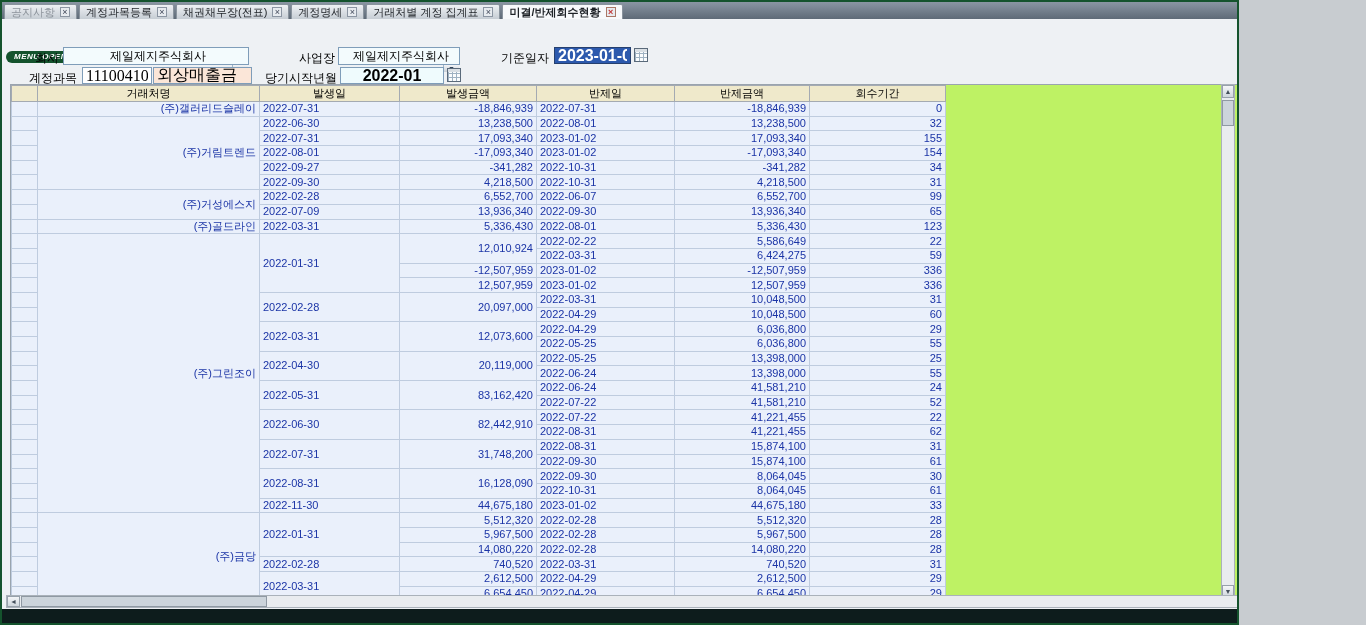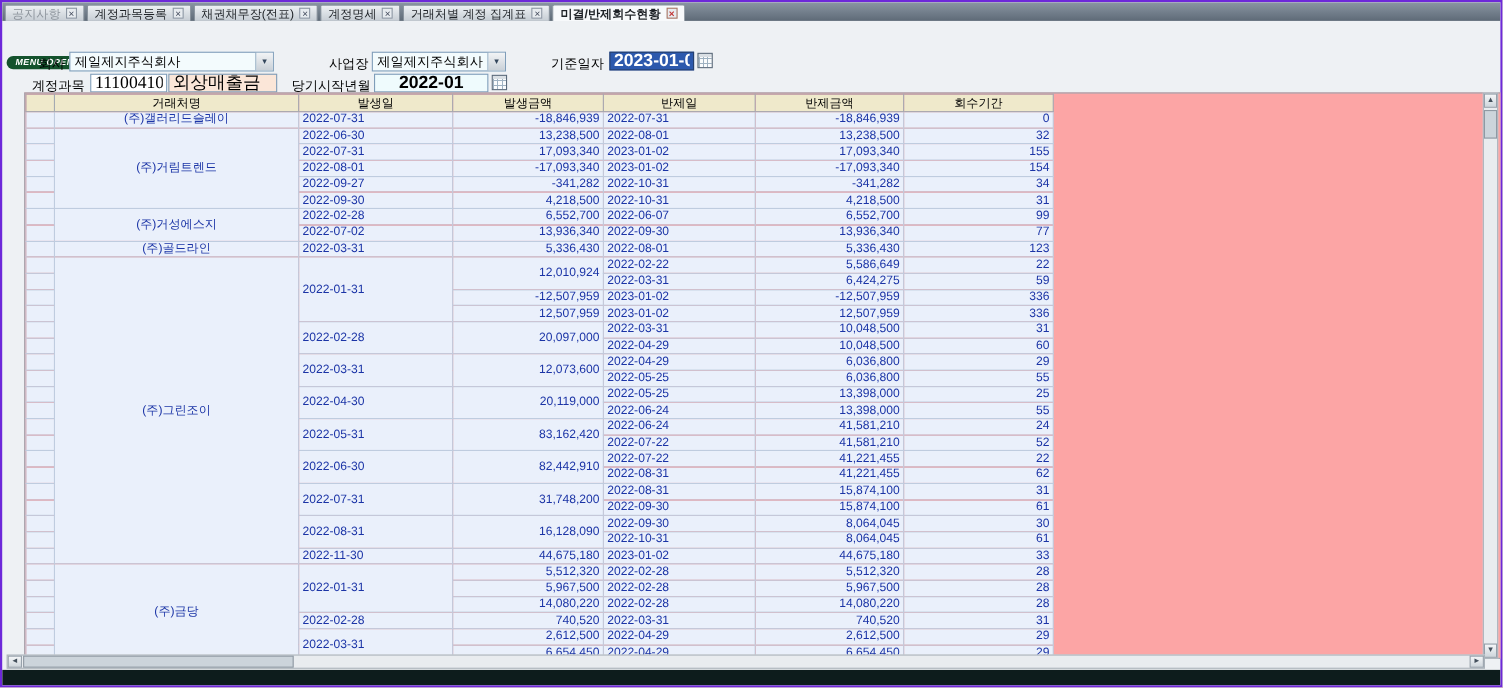--- a/index.html
+++ b/index.html
@@ -1,19 +1,19 @@
 <!DOCTYPE html>
 <html><head>
 <meta charset="utf-8">
 <style>
   * { margin:0; padding:0; box-sizing:border-box; }
   html,body { width:1366px; height:625px; overflow:hidden; background:#c8ccd0;
     font-family:"Liberation Sans","DejaVu Sans",sans-serif; }
-  .window { position:relative; width:1366px; height:625px; background:#eef1f4;
-    border:2px solid #6d28d9; overflow:hidden; }
+  .window { position:relative; width:1239px; height:625px; background:#eef1f4;
+    border:2px solid #14532d; overflow:hidden; }
 
   
   .tabbar { height:17px; background:linear-gradient(#8a96a3,#5e6a77);
     display:flex; align-items:flex-end; padding-left:2px; gap:2px; }
   .tab { height:15px; display:inline-flex; align-items:center; gap:5px; padding:0 6px;
     background:linear-gradient(#eef1f4,#c6cdd4); border:1px solid #89939d; border-bottom:none;
     border-radius:2px 2px 0 0; font-size:11px; color:#1d2126; white-space:nowrap; cursor:default; }
   .tab.active { background:#f7f9fb; font-weight:bold; }
   .tab.dim .tlab { color:#8d949c; }
   .tab .x { width:10px; height:10px; border:1px solid #8b95a2; background:#e7ebef;
@@ -21,48 +21,48 @@
   .tab.active .x { color:#c23333; border-color:#a76; }
 
   
   .menu-open { position:absolute; left:4px; top:19px; background:#14532d; color:#fff;
     font-size:8px; font-weight:bold; font-style:italic; letter-spacing:.5px;
     padding:1px 8px 2px 8px; border-radius:7px; cursor:pointer;margin-top:30px; }
 
   
   .flabel { position:absolute; font-size:12px; color:#000; white-space:nowrap; }
   .combo { position:absolute; height:18px; background:#f3fbfd; border:1px solid #7f9db9;
-    display:flex; align-items:center; font-size:12px; padding-left:4px; color:#000; }
+    display:flex; align-items:center; font-size:12px; padding-left:4px; color:#000;flex-direction:column; }
   .combo .arrow { margin-left:auto; width:16px; height:100%; border-left:1px solid #9db4c8;
     background:linear-gradient(#f2f4f6,#c9d0d7); display:flex; align-items:center;
     justify-content:center; font-size:7px; color:#33465c; }
   .tinput { position:absolute; height:17px; border:1px solid #7f9db9; font-size:16px;
     padding:0 3px; background:#fff; color:#000; font-family:"Liberation Sans",sans-serif; }
   .tinput.sel { background:#2c59ad; color:#fff; text-align:center; font-weight:bold; border-color:#26406e; }
   .tinput.peach { background:#fbe6d8; }
   .tinput.cyan  { background:#effbfd; text-align:center;font-weight:bold; }
   .cal { position:absolute; width:14px; height:14px; border:1px solid #5a6a7a; background-color:#fafcfd;
     background-image:
       linear-gradient(#d9dfe4 0 3px, transparent 3px),
       repeating-linear-gradient(to right,#9fb2c2 0 1px, transparent 1px 4px),
       repeating-linear-gradient(to bottom,#9fb2c2 0 1px, transparent 1px 4px);
     cursor:pointer; }
 
   
-  .grid-area { position:absolute; left:20px; top:82px; width:1344px; height:515px;
-    background:#fca5a5; border:1px solid #9aa4ae; overflow:hidden; }
+  .grid-area { position:absolute; left:8px; top:82px; width:1344px; height:515px;
+    background:#bef264; border:1px solid #9aa4ae; overflow:hidden; }
   table.grid { border-collapse:collapse; table-layout:fixed; font-size:11px; }
   table.grid th { background:#efe9cb; border:1px solid #a4aab2; font-weight:normal; color:#000;
     height:15px; font-size:11px; padding:0 2px; white-space:nowrap; overflow:hidden; }
   table.grid tbody tr { height:14.7px; }
   table.grid td { border:1px solid #bfccdf; background:#eaf0fb; color:#1b34a6;
     font-size:11px; line-height:13px; padding:0 3px; white-space:nowrap; overflow:hidden; }
   td.rowsel { background:#f0ecd2; border:1px solid #aeae9c; width:26px; }
   th.rowsel-h { background:#efe9cb; }
-  td.c-vendor { text-align:center; padding-left:5px; }
+  td.c-vendor { text-align:right; padding-left:5px; }
   td.c-odate, td.c-sdate { text-align:left; }
   td.c-oamt, td.c-samt, td.c-period { text-align:right; padding-right:4px; }
 
   
   .vscroll { position:absolute; right:2px; top:82px; width:14px; height:515px;
     background:#e9ecef; border:1px solid #aab2ba; }
   .vscroll .btn, .hscroll .btn { background:linear-gradient(#f4f6f8,#cfd6dc);
     border:1px solid #97a1ab; display:flex; align-items:center; justify-content:center;
     font-size:7px; color:#44505c; cursor:pointer; }
   .vscroll .btn { width:12px; height:13px; }
@@ -217,25 +217,25 @@
             <td class="rowsel"></td>
             <td class="c-vendor" rowspan="2">(주)거성에스지</td>
             <td class="c-odate">2022-02-28</td>
             <td class="c-oamt">6,552,700</td>
             <td class="c-sdate">2022-06-07</td>
             <td class="c-samt">6,552,700</td>
             <td class="c-period">99</td>
           </tr>
           <tr>
             <td class="rowsel"></td>
-            <td class="c-odate">2022-07-02</td>
+            <td class="c-odate">2022-07-09</td>
             <td class="c-oamt">13,936,340</td>
             <td class="c-sdate">2022-09-30</td>
             <td class="c-samt">13,936,340</td>
-            <td class="c-period">77</td>
+            <td class="c-period">65</td>
           </tr>
           <tr>
             <td class="rowsel"></td>
             <td class="c-vendor">(주)골드라인</td>
             <td class="c-odate">2022-03-31</td>
             <td class="c-oamt">5,336,430</td>
             <td class="c-sdate">2022-08-01</td>
             <td class="c-samt">5,336,430</td>
             <td class="c-period">123</td>
           </tr>

